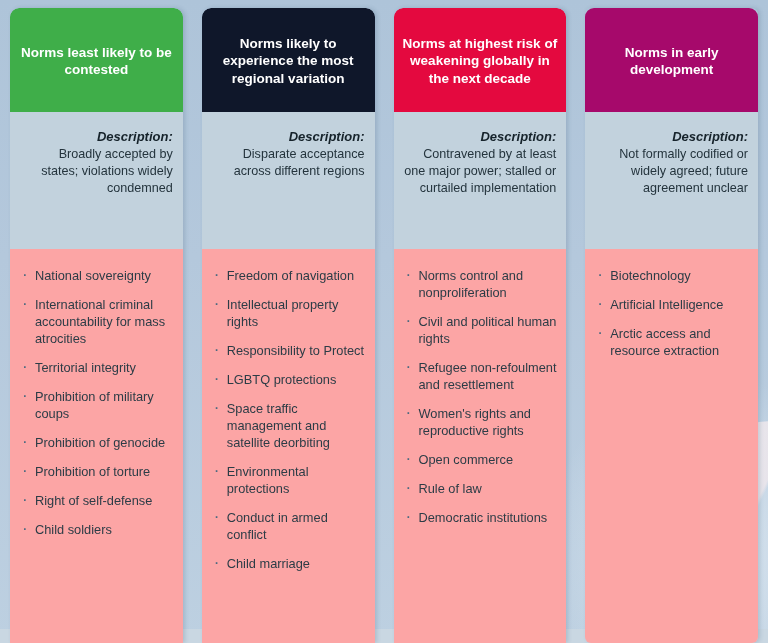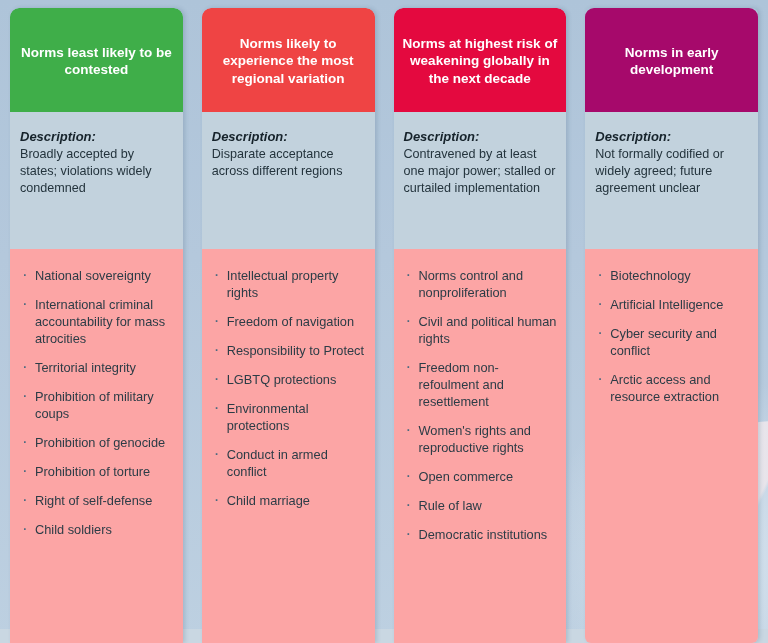--- a/index.html
+++ b/index.html
@@ -91,21 +91,21 @@
     text-align: center;
     padding: 18px 9px 16px 9px;
     min-height: 104px;
     display: flex;
     align-items: center;
     justify-content: center;
   }
 
   .col-desc {
     background: #c2d2dd;
-    text-align: left;
+    text-align: right;
     padding: 16px 10px 20px 10px;
     color: #24343d;
     font-size: 12.6px;
     line-height: 1.34;
     min-height: 137px;
   }
   .col-desc .desc-label {
     display: block;
     font-weight: bold;
     font-style: italic;
@@ -161,60 +161,60 @@
           <li>Territorial integrity</li>
           <li>Prohibition of military coups</li>
           <li>Prohibition of genocide</li>
           <li>Prohibition of torture</li>
           <li>Right of self-defense</li>
           <li>Child soldiers</li>
         </ul>
       </div>
     </div>
     <div class="column">
-      <div class="col-header" style="background: #ef4444;">
+      <div class="col-header" style="background: #0f172a;">
         <span>Norms likely to experience the most regional variation</span>
       </div>
       <div class="col-desc"><span class="desc-label">Description:</span><span>Disparate acceptance across different regions</span></div>
       <div class="col-list">
         <ul>
+          <li>Freedom of navigation</li>
           <li>Intellectual property rights</li>
-          <li>Freedom of navigation</li>
           <li>Responsibility to Protect</li>
           <li>LGBTQ protections</li>
+          <li>Space traffic management and satellite deorbiting</li>
           <li>Environmental protections</li>
           <li>Conduct in armed conflict</li>
           <li>Child marriage</li>
         </ul>
       </div>
     </div>
     <div class="column">
       <div class="col-header" style="background: rgb(228, 9, 63);">
         <span>Norms at highest risk of weakening globally in the next decade</span>
       </div>
       <div class="col-desc"><span class="desc-label">Description:</span><span>Contravened by at least one major power; stalled or curtailed implementation</span></div>
       <div class="col-list">
         <ul>
           <li>Norms control and nonproliferation</li>
           <li>Civil and political human rights</li>
-          <li>Freedom non-refoulment and resettlement</li>
+          <li>Refugee non-refoulment and resettlement</li>
           <li>Women's rights and reproductive rights</li>
           <li>Open commerce</li>
           <li>Rule of law</li>
           <li>Democratic institutions</li>
         </ul>
       </div>
     </div>
     <div class="column">
       <div class="col-header" style="background: rgb(166, 9, 107);">
         <span>Norms in early development</span>
       </div>
       <div class="col-desc"><span class="desc-label">Description:</span><span>Not formally codified or widely agreed; future agreement unclear</span></div>
       <div class="col-list">
         <ul>
           <li>Biotechnology</li>
           <li>Artificial Intelligence</li>
-          <li>Cyber security and conflict</li>
           <li>Arctic access and resource extraction</li>
         </ul>
       </div>
     </div>
   </div>
 
 </body></html>

